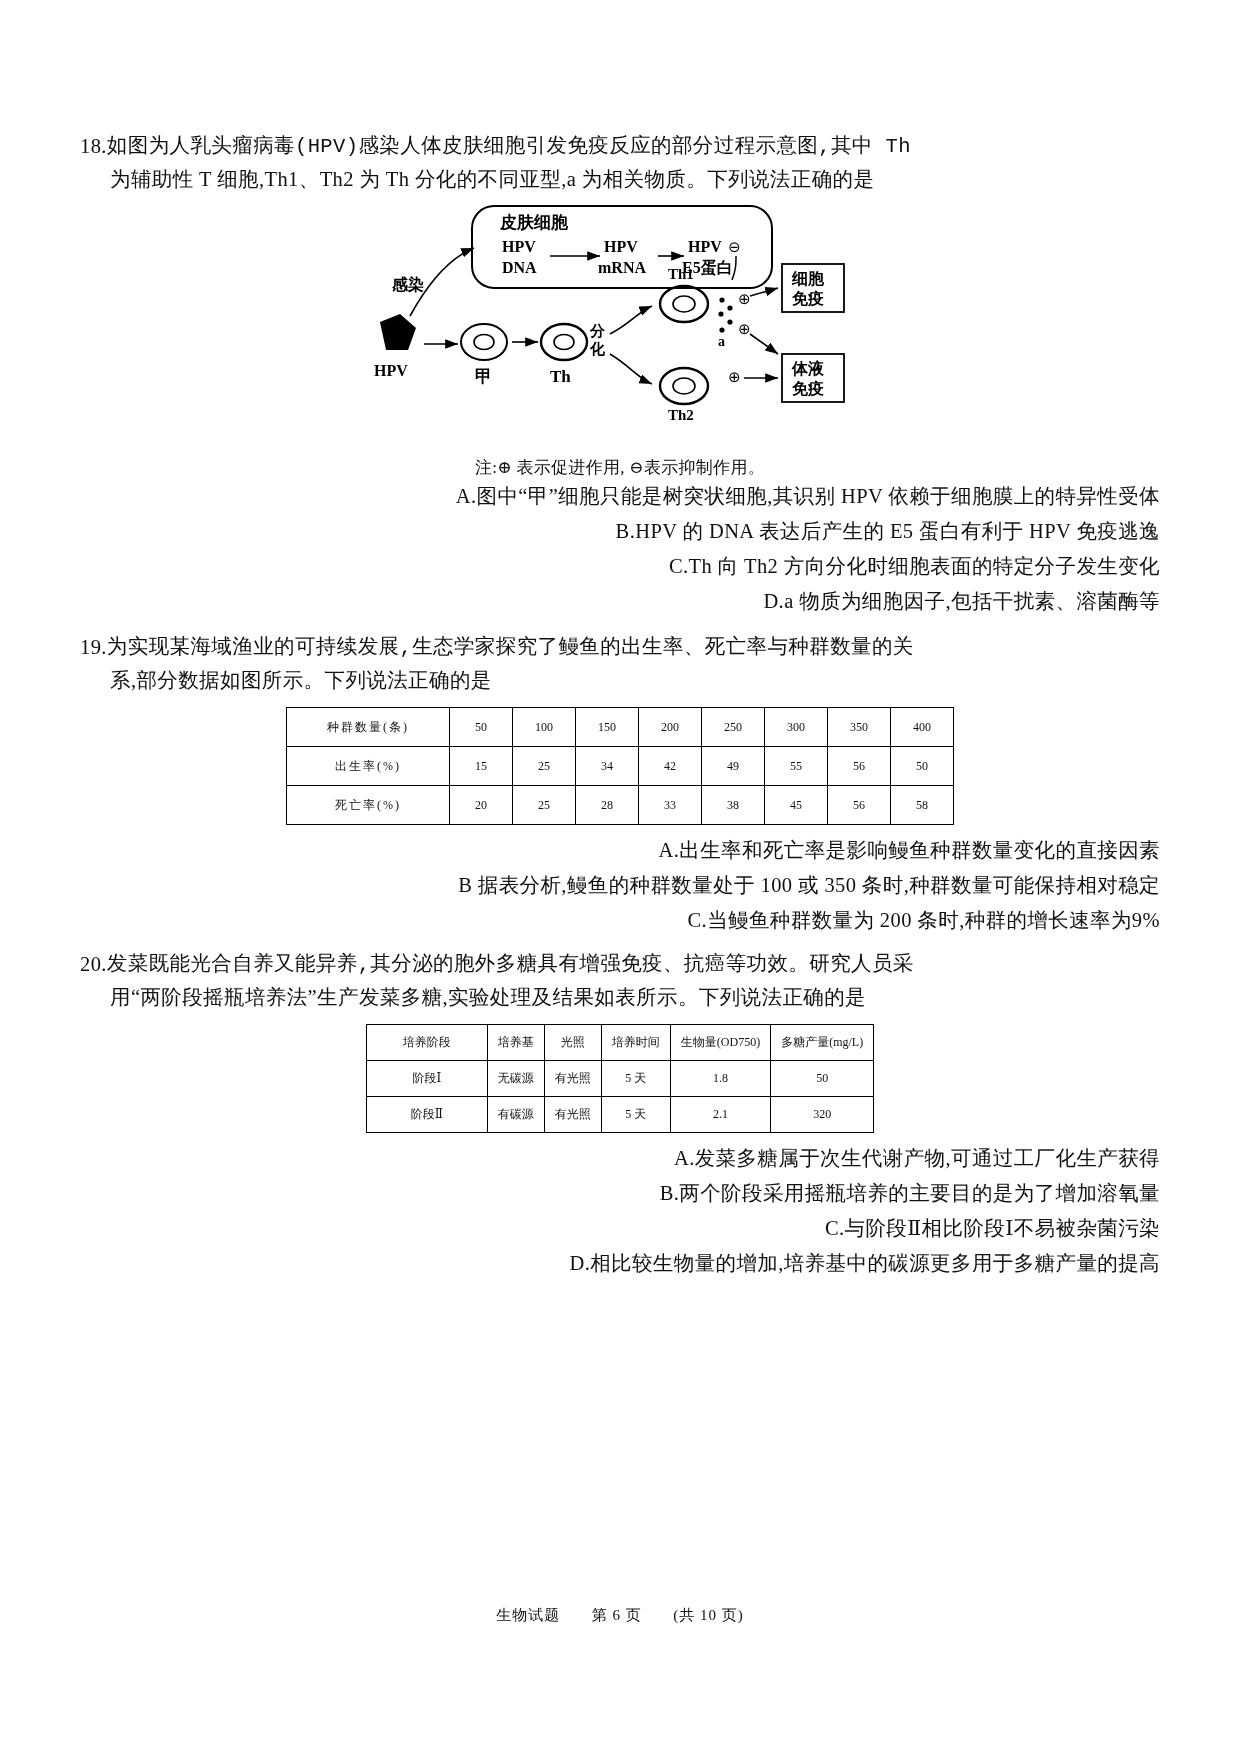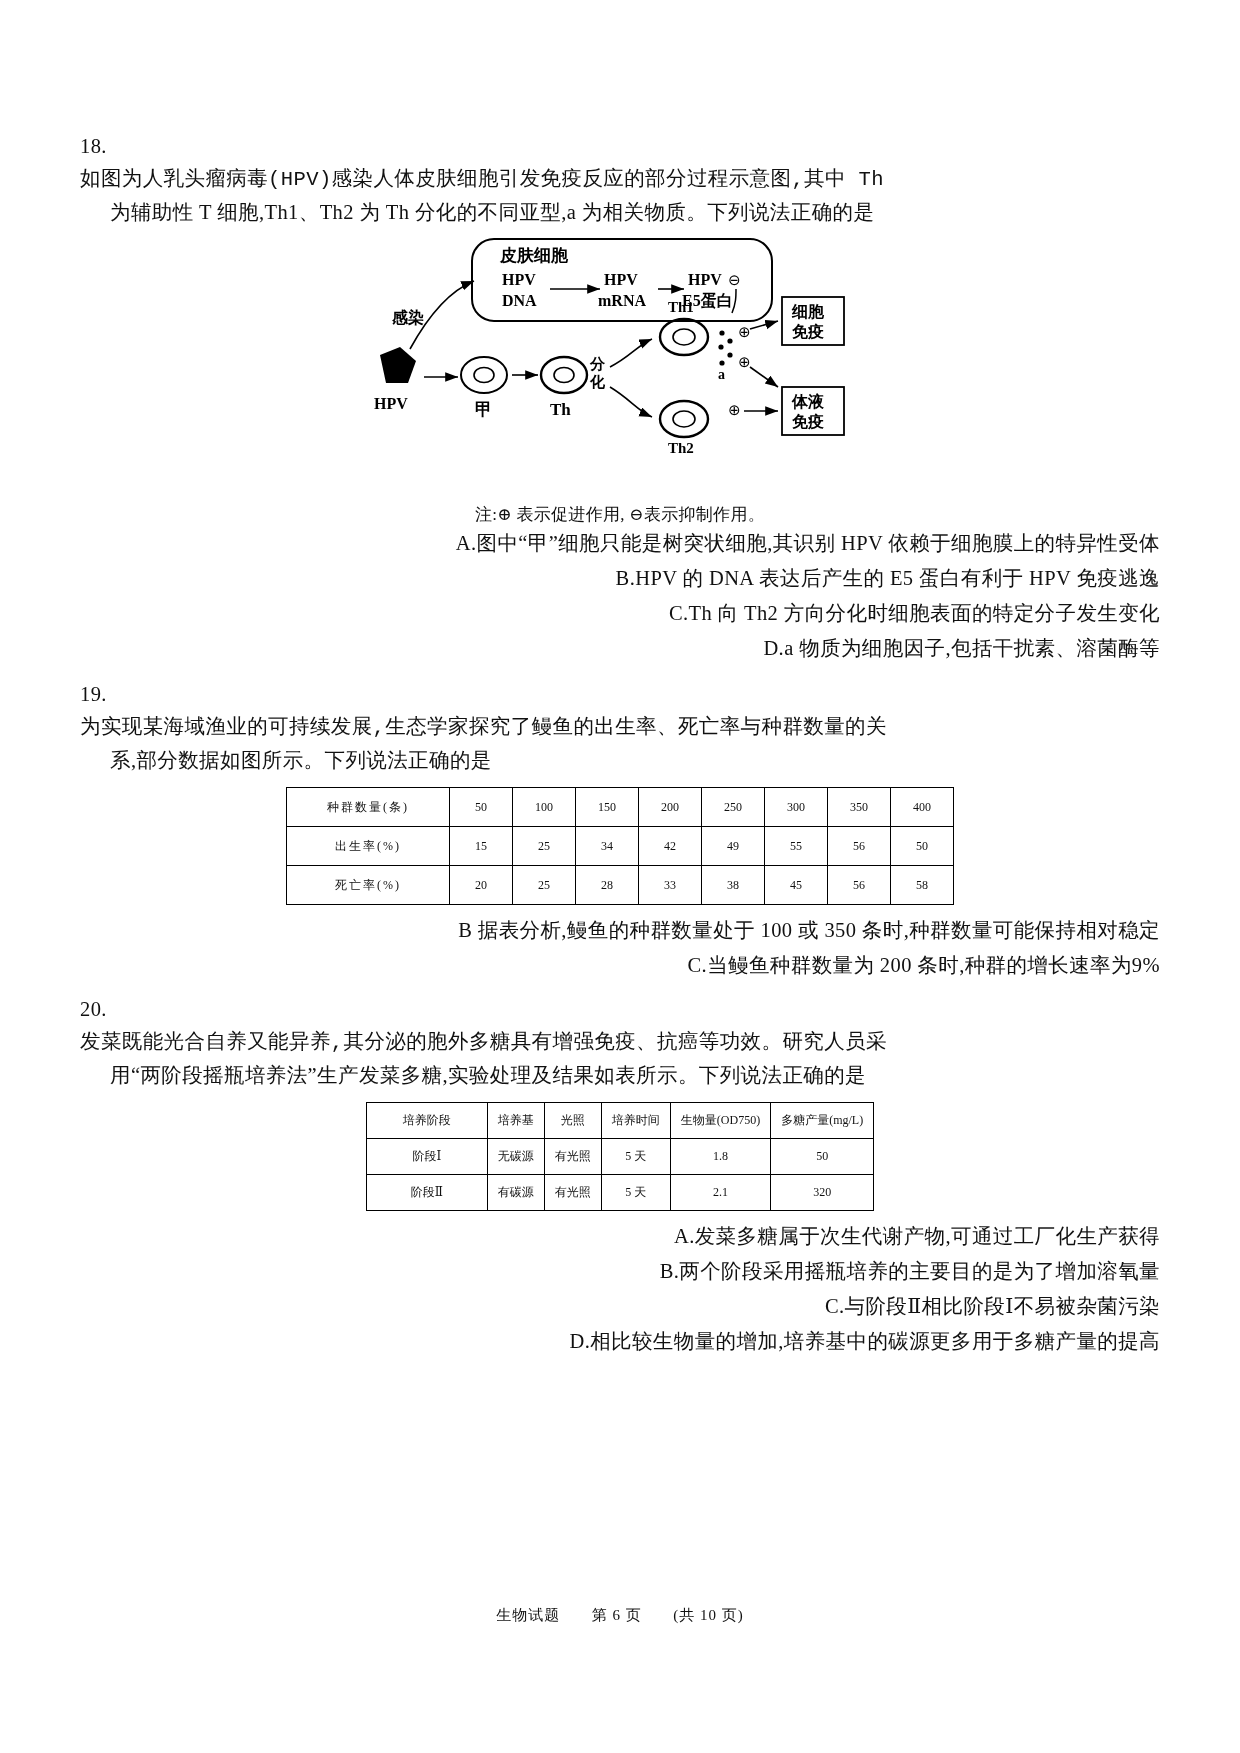--- a/index.html
+++ b/index.html
@@ -14,21 +14,21 @@
   .page{
     position:absolute;
     left:80px; top:0; width:1080px; height:1753px;
   }
   .q{ margin-top:0; }
   .qline{
     font-size:20.5px;
     line-height:33px;
     letter-spacing:0.4px;
   }
-  .qnum-line{ display:flex;flex-direction:column; }
+  .qnum-line{ display:flex; }
   .qnum{ flex:0 0 auto; }
   .qbody{ flex:1 1 auto;font-family:Liberation Mono, monospace; }
   .indent{ padding-left:30px; }
   .opt{
     font-size:20.5px;
     line-height:35px;
     padding-left:30px;
     letter-spacing:0.4px;
     text-align:right;
   }
@@ -39,21 +39,21 @@
     margin:8px 0 0 0;
   }
   .fig{
     position:absolute;
     left:252px; top:0; width:620px; height:225px;
   }
   .fig svg{ display:block; }
   .fignote{
     text-align:center;
     font-size:17px;
-    margin-top:16px;
+    margin-top:2px;
     letter-spacing:0.3px;
   }
   
   .tblwrap{ display:flex; justify-content:center; margin:10px 0 8px 0; }
   table{
     border-collapse:collapse;
     font-size:12px;
   }
   table.t19 td{
     border:1.3px solid #000;
@@ -224,20 +224,21 @@
           <td>33</td>
           <td>38</td>
           <td>45</td>
           <td>56</td>
           <td>58</td>
         </tr>
       </tbody>
         </table>
     </div>
 
+    <div class="opt">A.出生率和死亡率是影响鳗鱼种群数量变化的直接因素</div>
     <div class="opt">B 据表分析,鳗鱼的种群数量处于 100 或 350 条时,种群数量可能保持相对稳定</div>
     <div class="opt">C.当鳗鱼种群数量为 200 条时,种群的增长速率为9%</div>
   </div>
 
   <div class="q" style="margin-top:10px;">
     <div class="qline qnum-line">
       <span class="qnum">20.</span>
       <span class="qbody">发菜既能光合自养又能异养,其分泌的胞外多糖具有增强免疫、抗癌等功效。研究人员采</span>
     </div>
     <div class="qline indent">用“两阶段摇瓶培养法”生产发菜多糖,实验处理及结果如表所示。下列说法正确的是</div>

